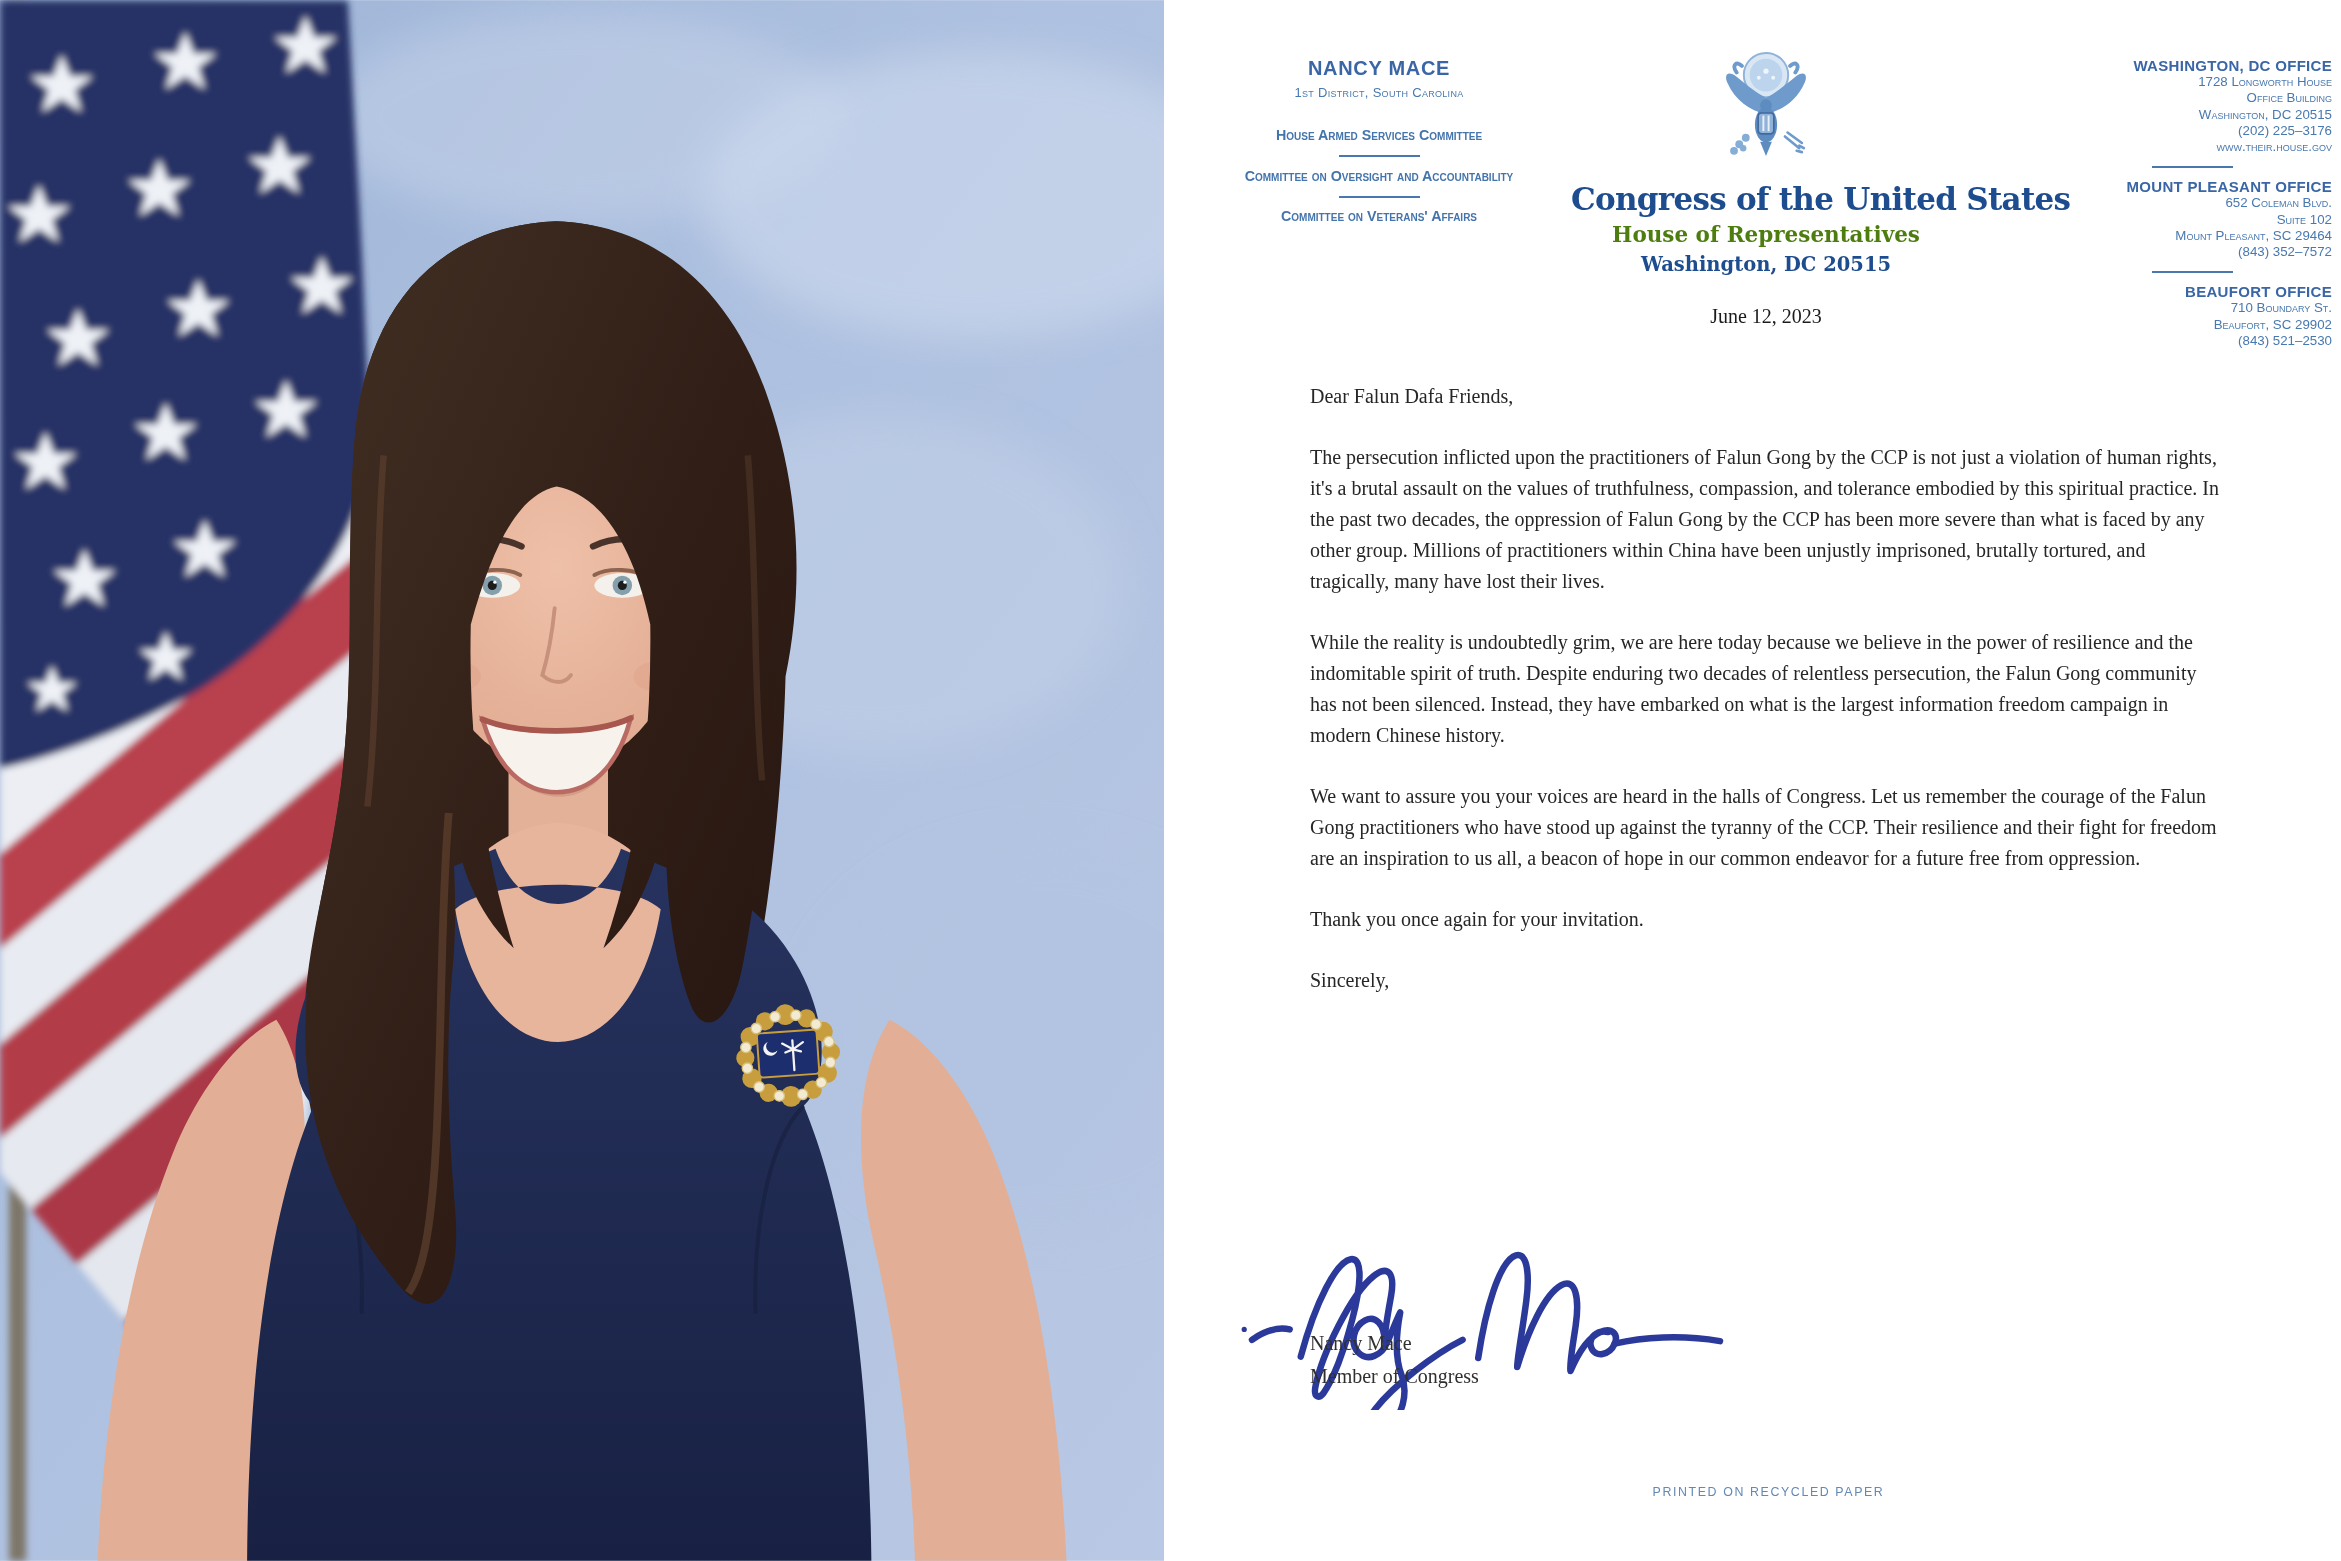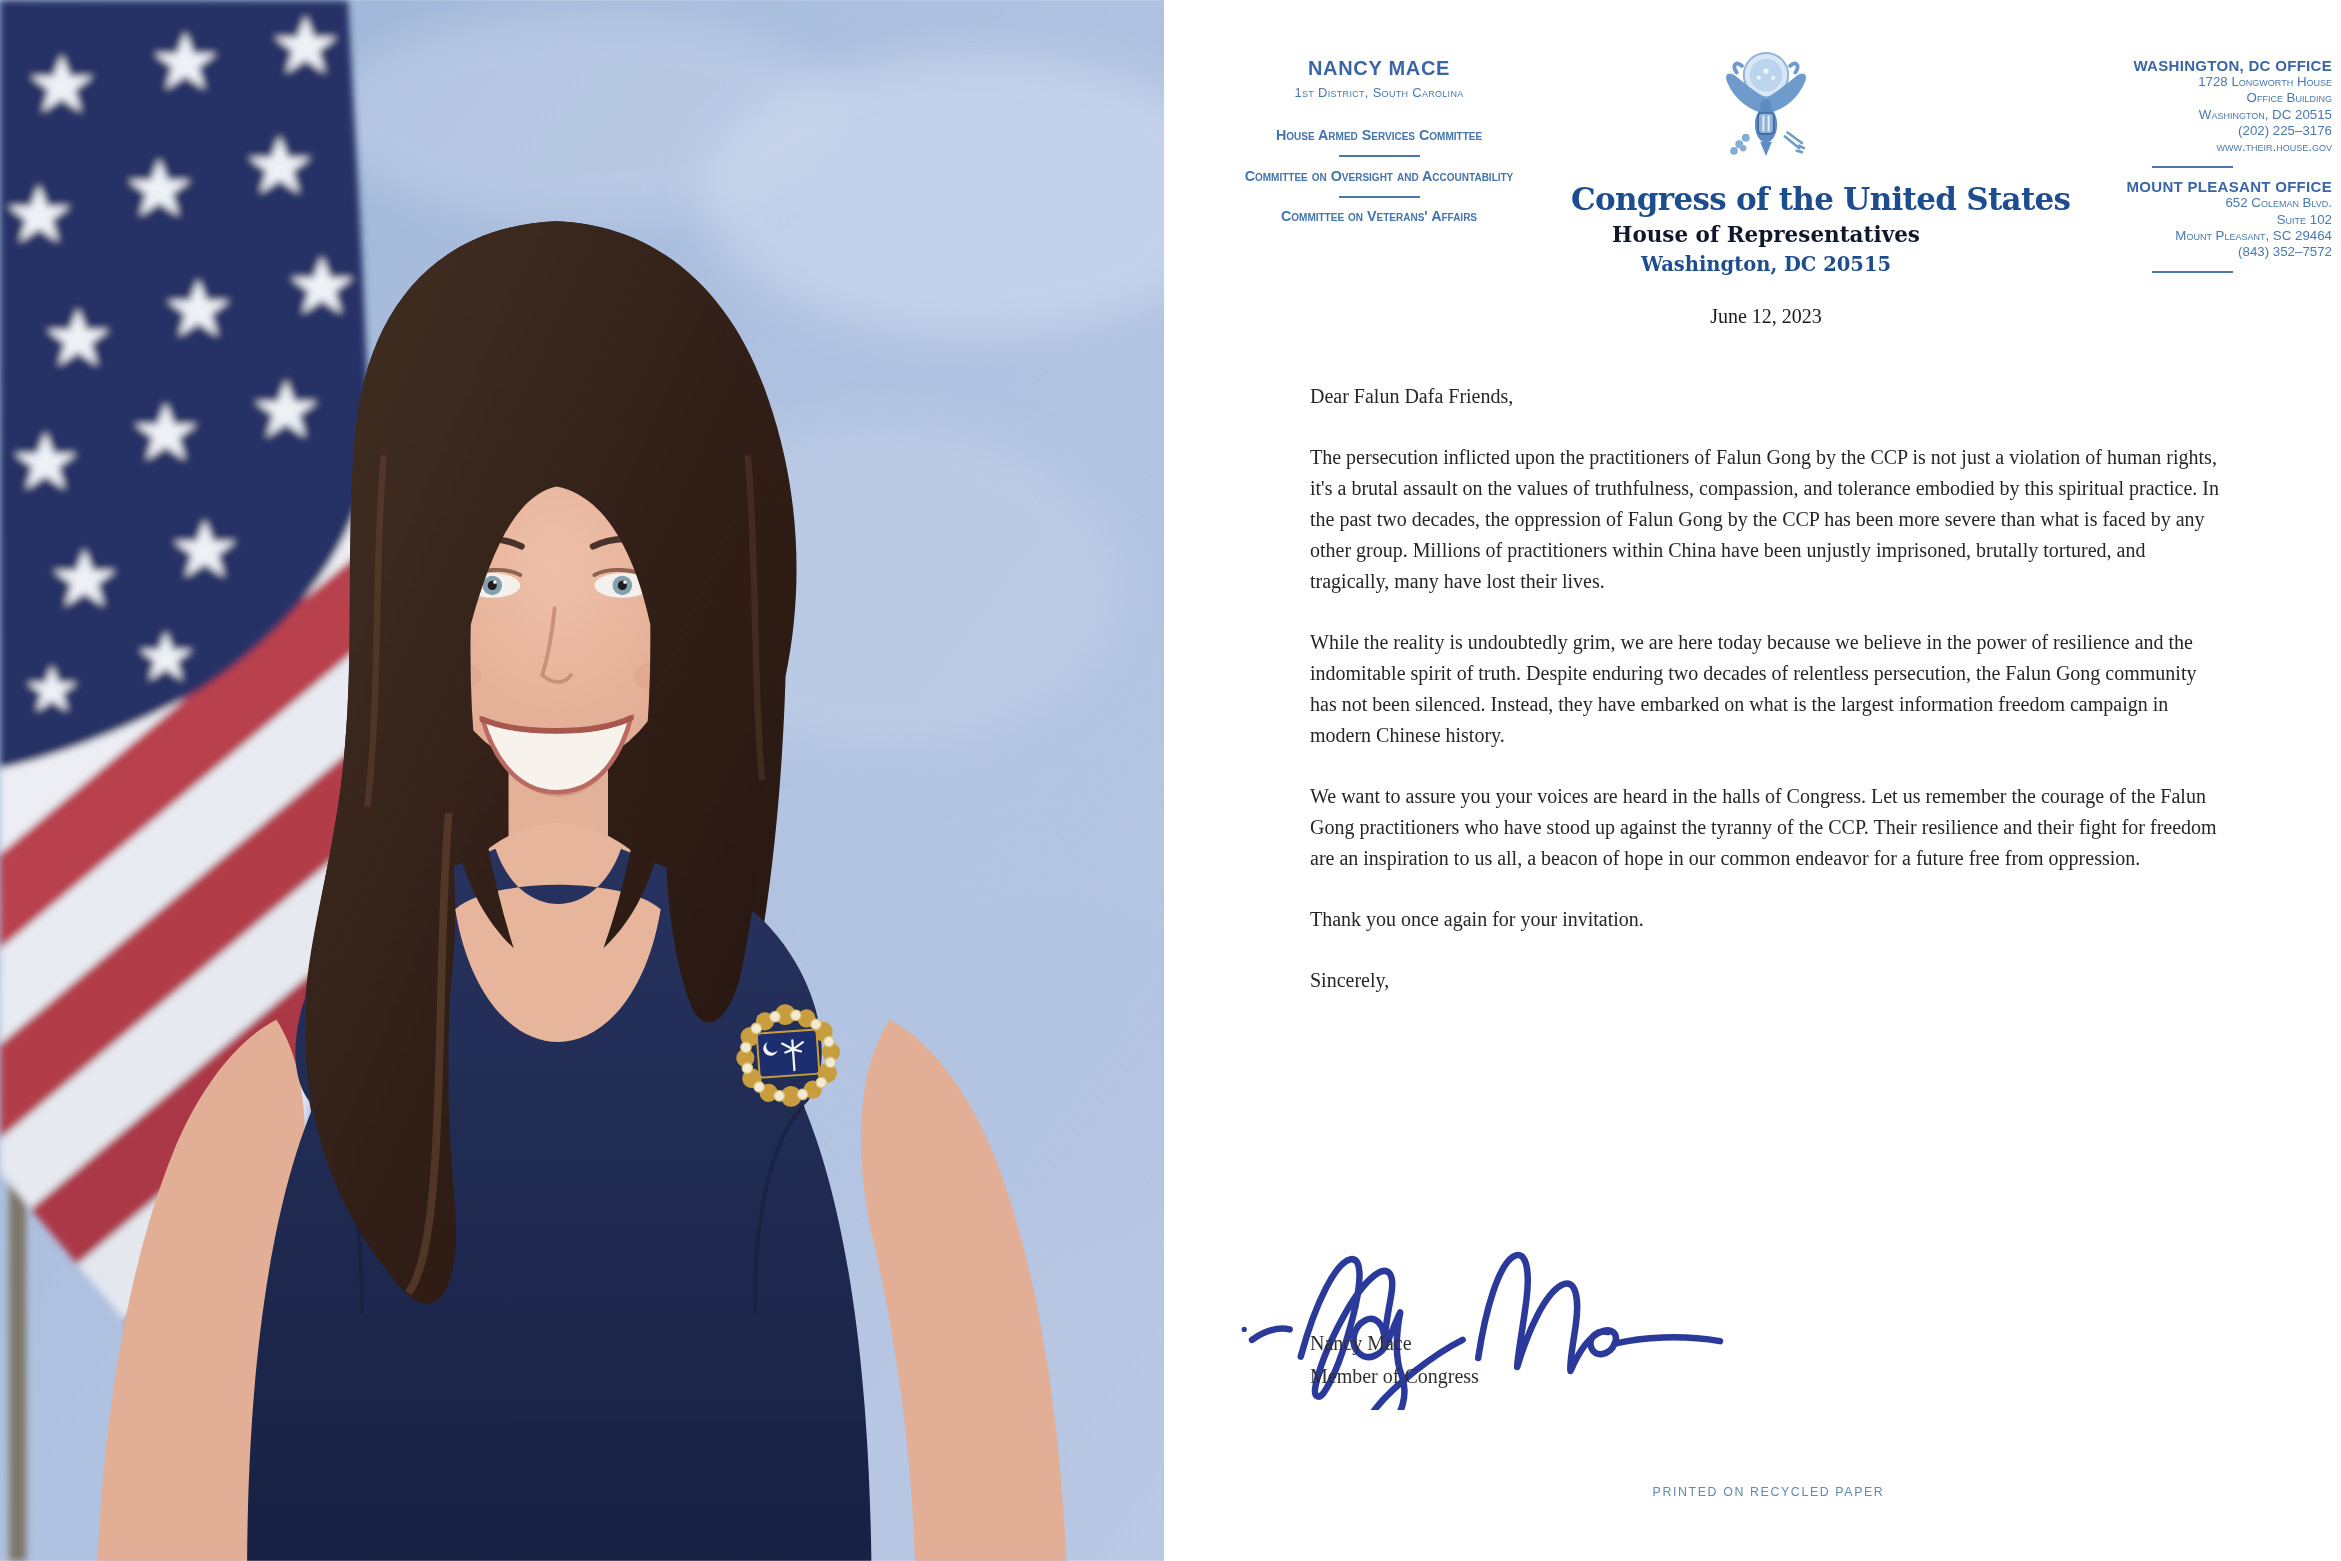--- a/index.html
+++ b/index.html
@@ -17,21 +17,21 @@
   .lh-name{font-size:20px;font-weight:bold;letter-spacing:0.7px;color:#3a66a6;}
   .lh-district{font-size:13px;font-variant:small-caps;margin-top:5.2px;color:#4878b0;letter-spacing:0.3px;}
   .lh-committee{font-size:14.3px;font-variant:small-caps;font-weight:bold;line-height:17.6px;color:#4474ac;}
   .lh-c1{margin-top:27px;}
   .lh-divider{width:81px;height:2px;background:#4a78ae;margin:10.4px auto;}
 
   .lh-center{position:absolute;left:407px;top:39px;width:390px;text-align:center;}
   .seal{position:relative;margin:9.8px auto 0;width:98px;height:124px;}
   .lh-congress{margin-top:9px;font-family:"DejaVu Serif",serif;font-weight:bold;font-size:31px;
                line-height:34px;color:#1d4d8f;letter-spacing:-0.7px;white-space:nowrap;}
-  .lh-house{margin-top:5.9px;font-family:"DejaVu Serif",serif;font-weight:bold;font-size:21.5px;color:#0f172a;}
+  .lh-house{margin-top:5.9px;font-family:"DejaVu Serif",serif;font-weight:bold;font-size:21.5px;color:#4d7c0f;}
   .lh-wash{margin-top:5.9px;font-family:"DejaVu Serif",serif;font-weight:bold;font-size:19.5px;color:#1d4d8f;}
   .lh-date{margin-top:29px;font-family:"Liberation Serif",serif;font-size:20px;color:#1b1b1b;}
 
   .lh-right{position:absolute;left:888px;top:57px;width:280px;text-align:right;color:#3c68a8;}
   .office-title{font-size:15px;font-weight:bold;letter-spacing:0.3px;color:#3a66a6;}
   .office-line{font-size:13.3px;font-variant:small-caps;line-height:16.3px;color:#4878b0;}
 
   .body-text{position:absolute;left:146px;top:381px;width:917px;
              font-family:"Liberation Serif",serif;font-size:20px;line-height:31px;color:#262626;}
   .body-text p{margin:0 0 30px 0;}
@@ -311,20 +311,26 @@
       </div>
       <div class="lh-divider"></div>
       <div>
         <div class="office-title">MOUNT PLEASANT OFFICE</div>
         <div class="office-line">652 Coleman Blvd.</div>
         <div class="office-line">Suite 102</div>
         <div class="office-line">Mount Pleasant, SC 29464</div>
         <div class="office-line">(843) 352–7572</div>
       </div>
       <div class="lh-divider"></div>
+      <div>
+        <div class="office-title">BEAUFORT OFFICE</div>
+        <div class="office-line">710 Boundary St.</div>
+        <div class="office-line">Beaufort, SC 29902</div>
+        <div class="office-line">(843) 521–2530</div>
+      </div>
     </div>
 
     <div class="body-text">
       <p>Dear Falun Dafa Friends,</p>
       <p>The persecution inflicted upon the practitioners of Falun Gong by the CCP is not just a violation of human rights, it's a brutal assault on the values of truthfulness, compassion, and tolerance embodied by this spiritual practice. In the past two decades, the oppression of Falun Gong by the CCP has been more severe than what is faced by any other group. Millions of practitioners within China have been unjustly imprisoned, brutally tortured, and tragically, many have lost their lives.</p>
       <p>While the reality is undoubtedly grim, we are here today because we believe in the power of resilience and the indomitable spirit of truth. Despite enduring two decades of relentless persecution, the Falun Gong community has not been silenced. Instead, they have embarked on what is the largest information freedom campaign in modern Chinese history.</p>
       <p>We want to assure you your voices are heard in the halls of Congress. Let us remember the courage of the Falun Gong practitioners who have stood up against the tyranny of the CCP. Their resilience and their fight for freedom are an inspiration to us all, a beacon of hope in our common endeavor for a future free from oppression.</p>
       <p>Thank you once again for your invitation.</p>
       <p class="closing">Sincerely,</p>
     </div>

